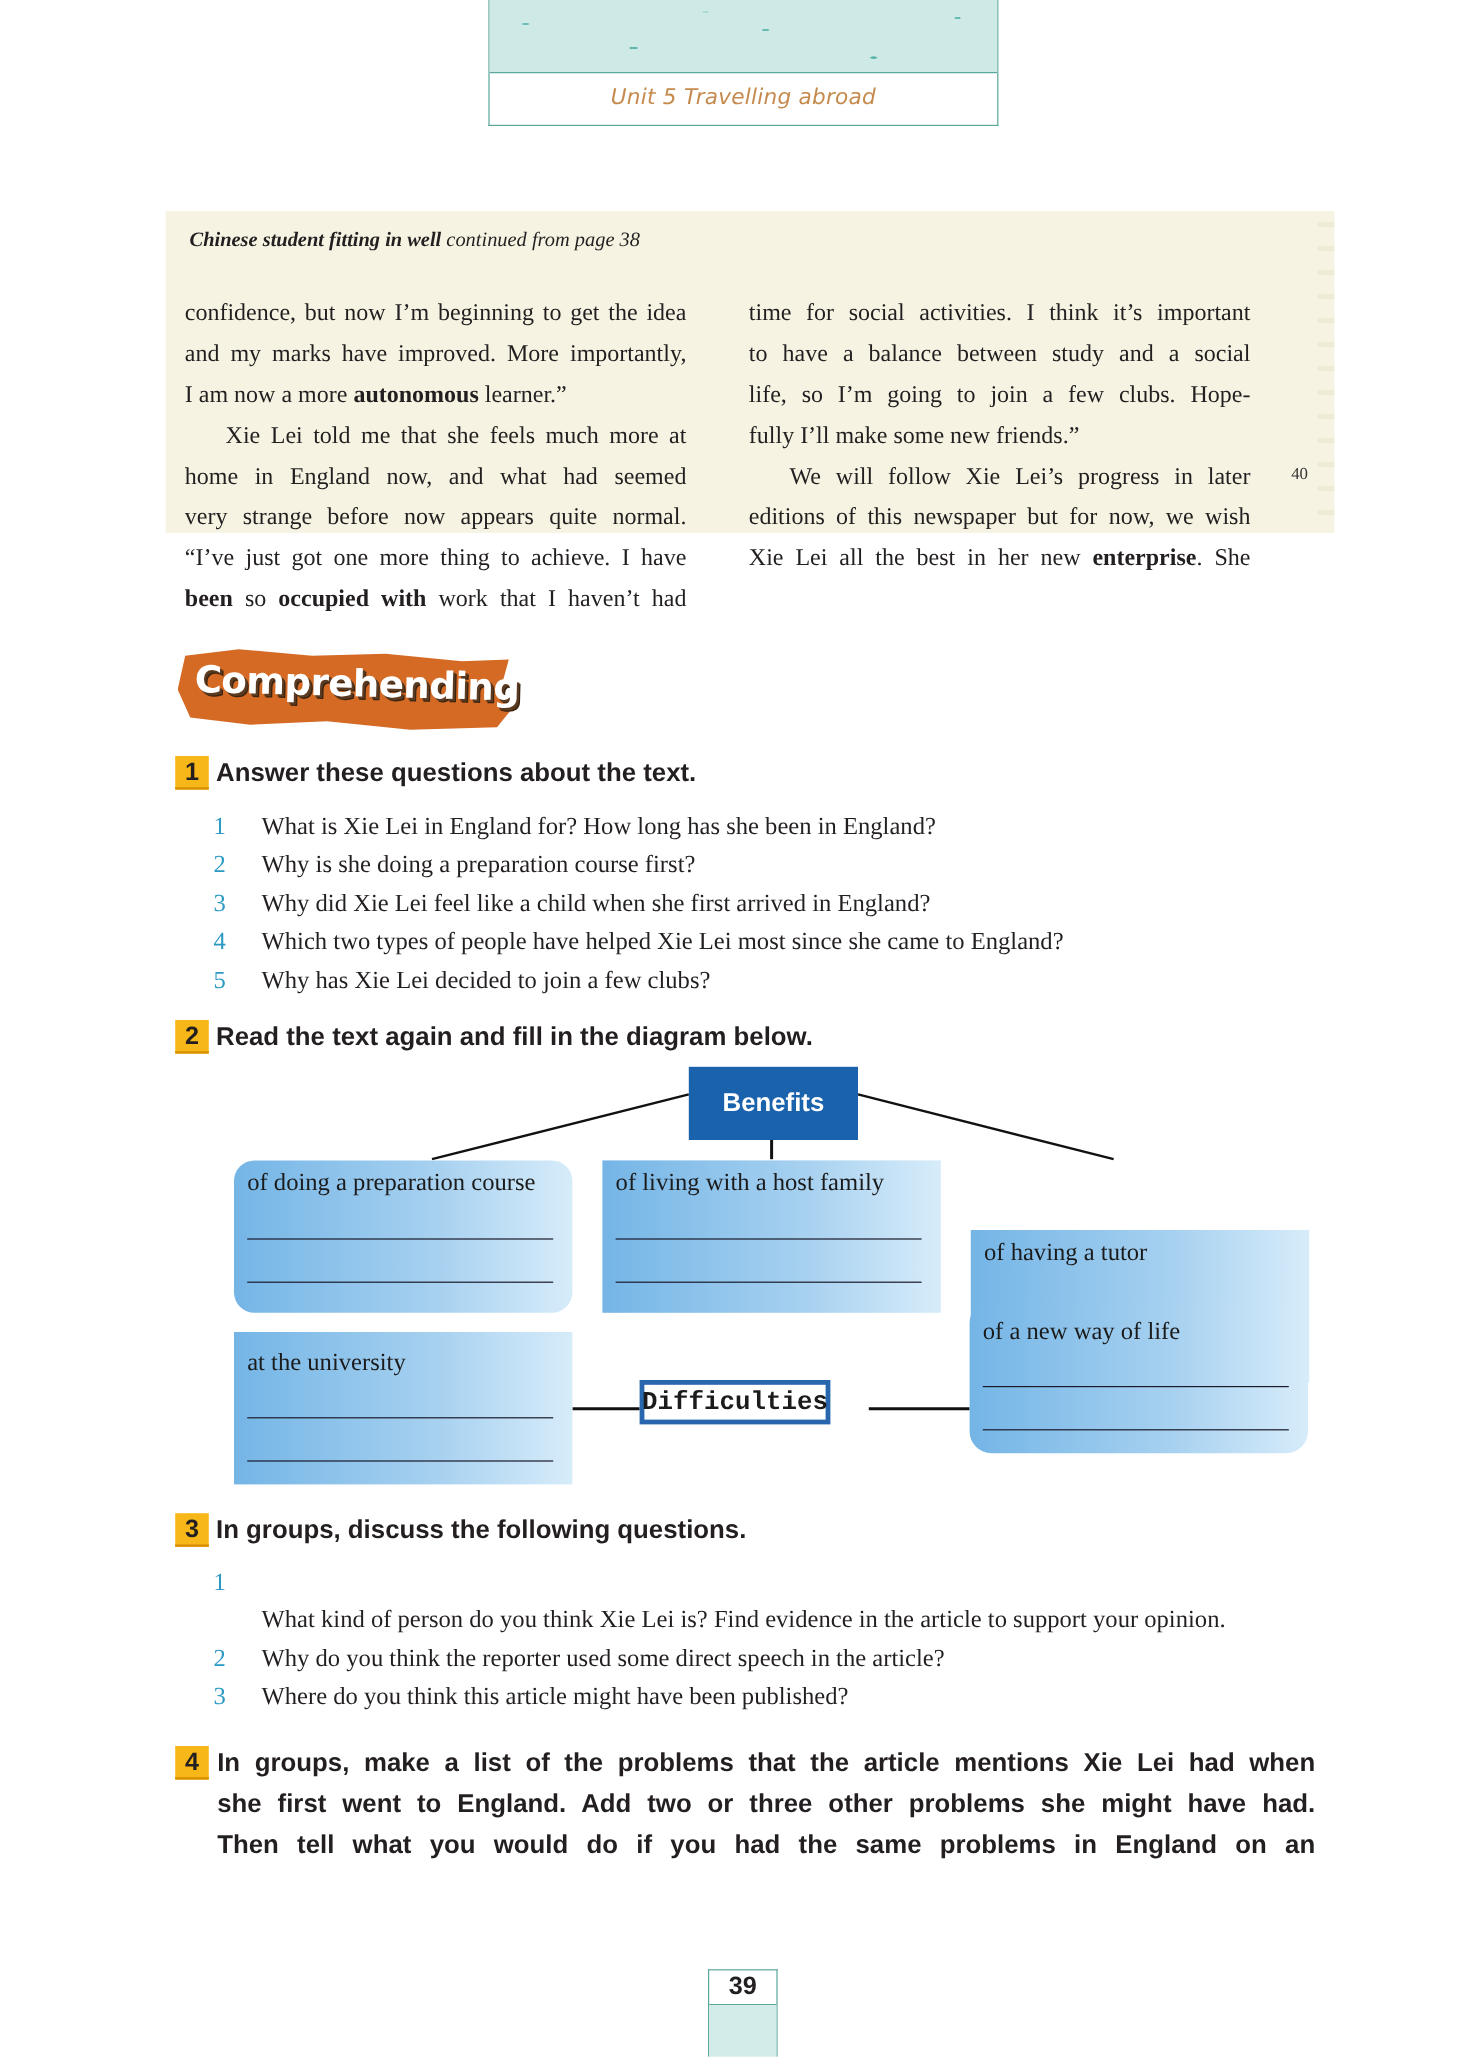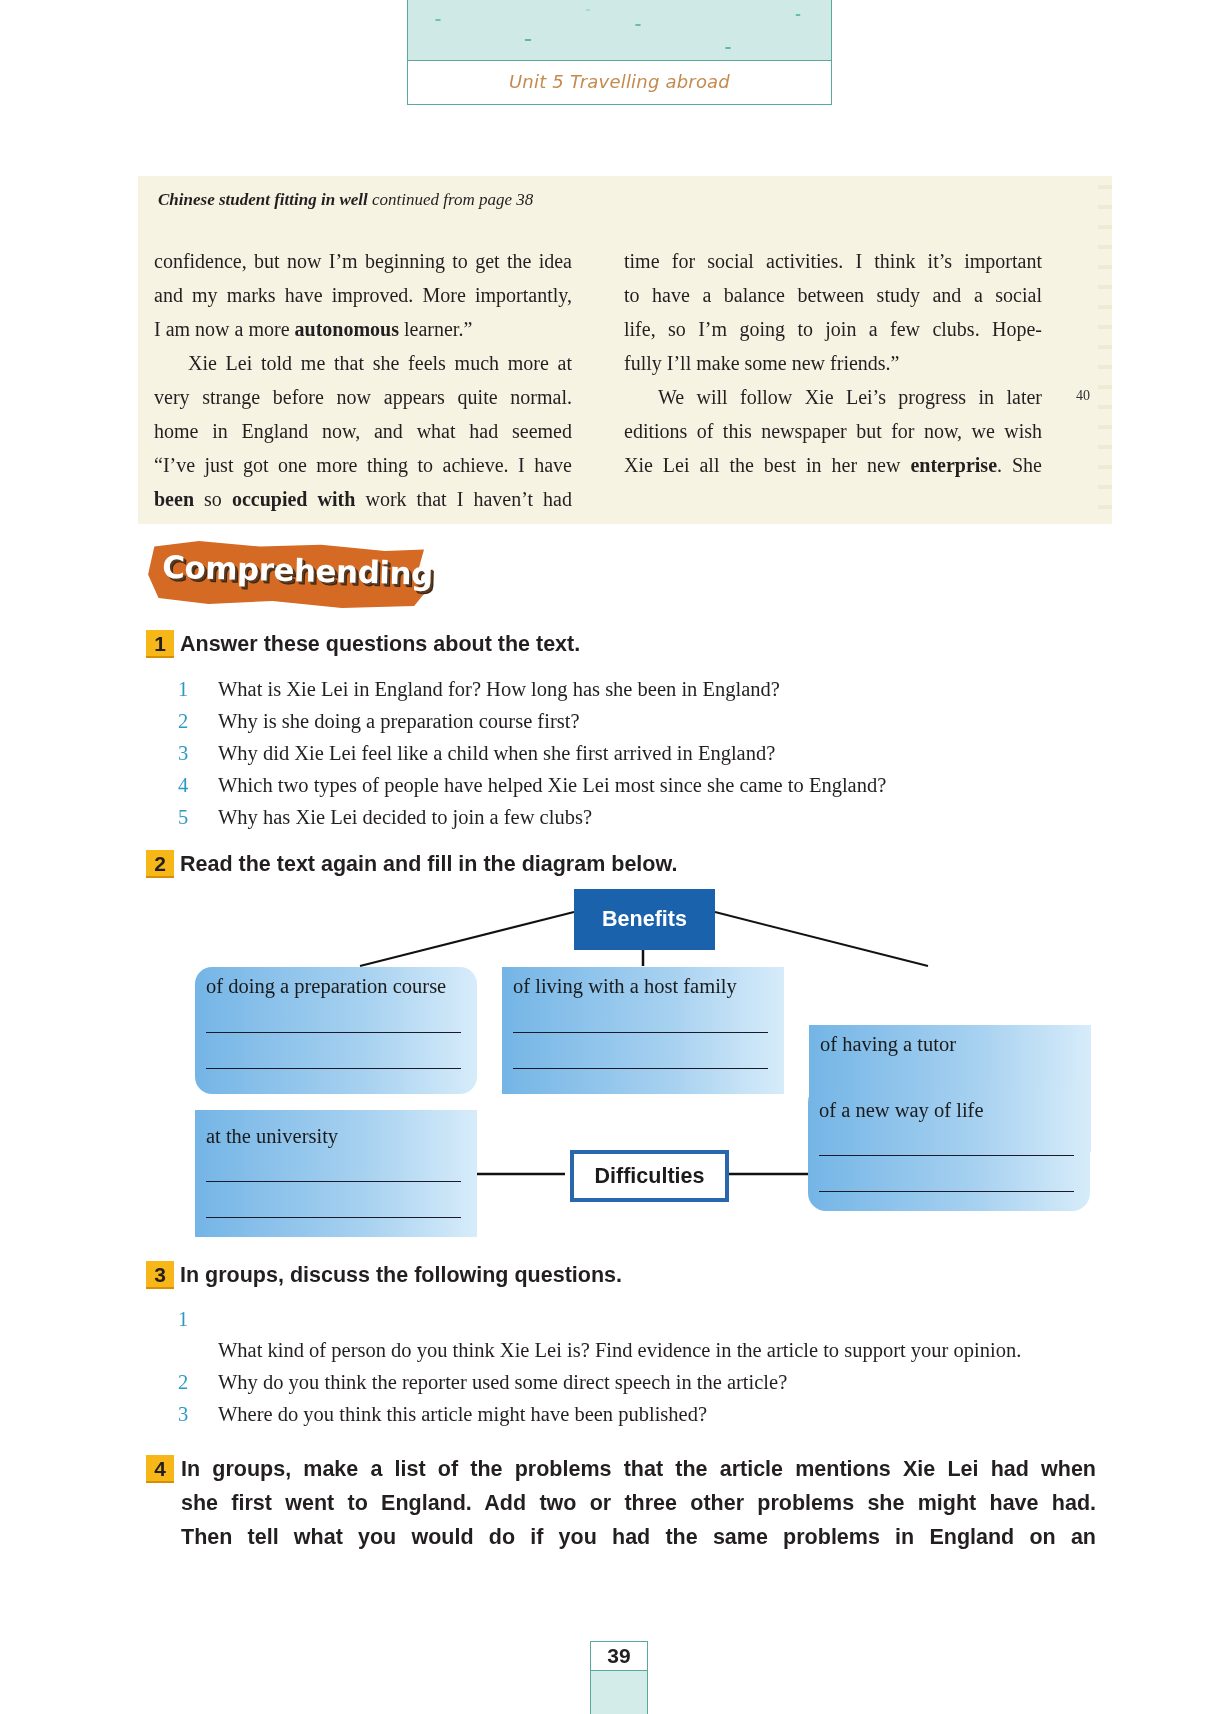--- a/index.html
+++ b/index.html
@@ -24,21 +24,21 @@
       radial-gradient(ellipse 5px 2px at 390px 15px, #66bcb1 40%, transparent 60%),
       radial-gradient(ellipse 5px 2px at 180px 10px, #a9dcd6 40%, transparent 60%),
       #cfe9e6;
   }
   .unit-tab .title {
     text-align: center; font-family: "DejaVu Sans", sans-serif; font-style: italic;
     font-size: 18px; color: #c58a4e; line-height: 42px; letter-spacing: 0.2px;
   }
   
   .article {
-    position: absolute; left: 138px; top: 176px; width: 962px; height: 348px;
+    position: absolute; left: 138px; top: 176px; width: 962px; height: 268px;
     background: #f6f3e3;
     box-shadow: 6px 0 0 -2px #f6f3e3;
   }
   .article .rip { position: absolute; right: -12px; top: 0; width: 14px; height: 100%;
     background: repeating-linear-gradient(180deg, #f6f3e3 0 9px, #efead3 9px 13px, #f6f3e3 13px 20px); }
   .article .caption {
     position: absolute; left: 20px; top: 14px; font-size: 17px; font-style: italic;
   }
   .article .caption b { font-weight: bold; }
   .col {
@@ -104,23 +104,23 @@
   }
   .box .lbl { position: absolute; left: 11px; top: 8px; font-size: 20.5px; color: #1b1b1b; white-space: nowrap; }
   .box .blank { position: absolute; left: 11px; width: 255px; height: 0; border-top: 1.5px solid #1a1a2a; }
   .benefits {
     position: absolute; left: 574px; top: 889px; width: 141px; height: 61px;
     background: #1b62ad; color: #fff; pointer-events: auto;
     font-family: "Liberation Sans", sans-serif; font-weight: bold; font-size: 21.5px;
     display: flex; align-items: center; justify-content: center; text-align: center;
   }
   .difficulties {
-    position: absolute; left: 570px; top: 1150px; width: 159px; height: 52px;
+    position: absolute; left: 533px; top: 1150px; width: 159px; height: 37px;
     background: #fff; border: 4px solid #2866ad; box-sizing: border-box; pointer-events: auto;
-    font-family: Liberation Sans, sans-serif; font-weight: bold; font-size: 21.5px;
+    font-family: Liberation Mono, monospace; font-weight: bold; font-size: 21.5px;
     display: flex; align-items: center; justify-content: center; color: #1b1b1b;
   }
   
   .page-tab {
     position: absolute; left: 590px; top: 1641px; width: 58px; height: 73px;
     border: 1.5px solid #5aa89c; border-bottom: none; box-sizing: border-box;
   }
   .page-tab .num {
     height: 28px; border-bottom: 1.5px solid #5aa89c; text-align: center;
     font-family: "Liberation Sans", sans-serif; font-weight: bold; font-size: 21px; line-height: 28px;
@@ -136,22 +136,22 @@
 </div>
 
 <div class="article">
   <div class="rip"></div>
   <div class="caption"><b>Chinese student fitting in well</b><span> continued from page 38</span></div>
   <div class="col col-left" id="col-left">
       <span class="line"><span>confidence, but now I’m beginning to get the idea</span></span>
       <span class="line"><span>and my marks have improved. More importantly,</span></span>
       <span class="line last"><span>I am now a more </span><b>autonomous</b><span> learner.”</span></span>
       <span class="line indent"><span>Xie Lei told me that she feels much more at</span></span>
+      <span class="line"><span>home in England now, and what had seemed</span></span>
       <span class="line"><span>very strange before now appears quite normal.</span></span>
-      <span class="line"><span>home in England now, and what had seemed</span></span>
       <span class="line"><span>“I’ve just got one more thing to achieve. I have</span></span>
       <span class="line"><b>been</b><span> so </span><b>occupied with</b><span> work that I haven’t had</span></span>
     </div>
   <div class="col col-right" id="col-right">
       <span class="line"><span>time for social activities. I think it’s important</span></span>
       <span class="line"><span>to have a balance between study and a social</span></span>
       <span class="line"><span>life, so I’m going to join a few clubs. Hope-</span></span>
       <span class="line last"><span>fully I’ll make some new friends.”</span></span>
       <span class="line indent"><span>We will follow Xie Lei’s progress in later</span></span>
       <span class="line"><span>editions of this newspaper but for now, we wish</span></span>

